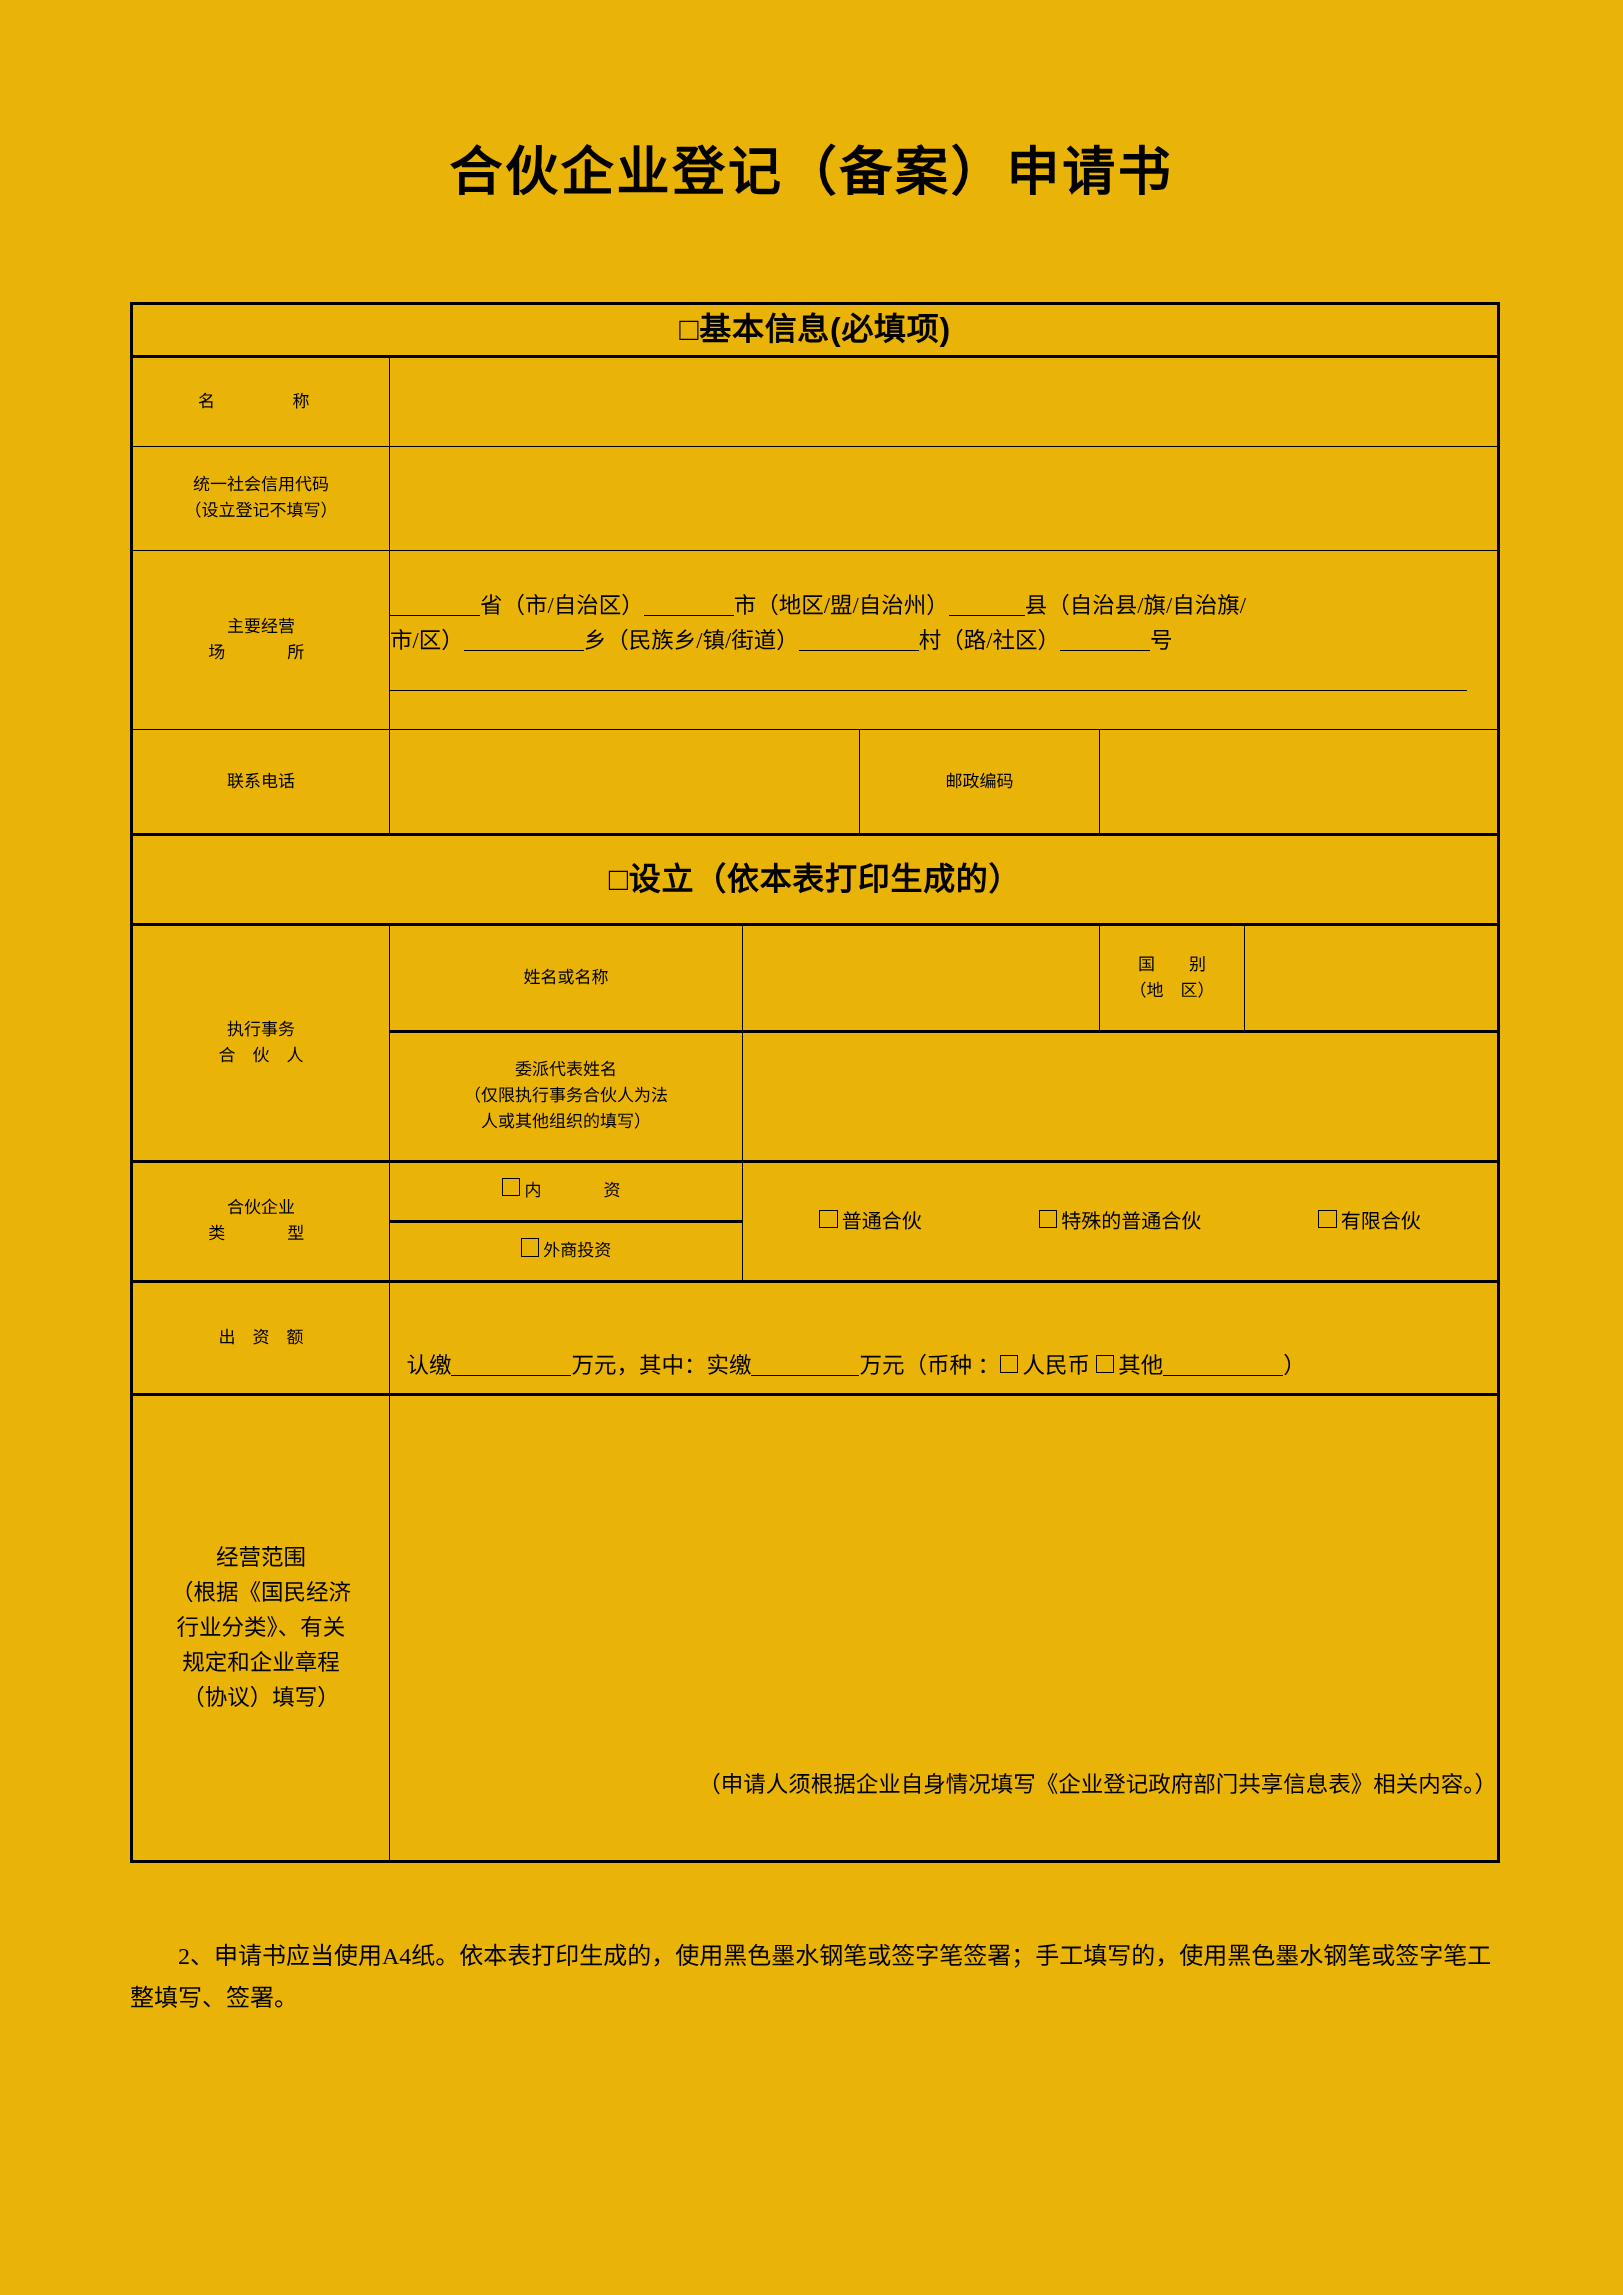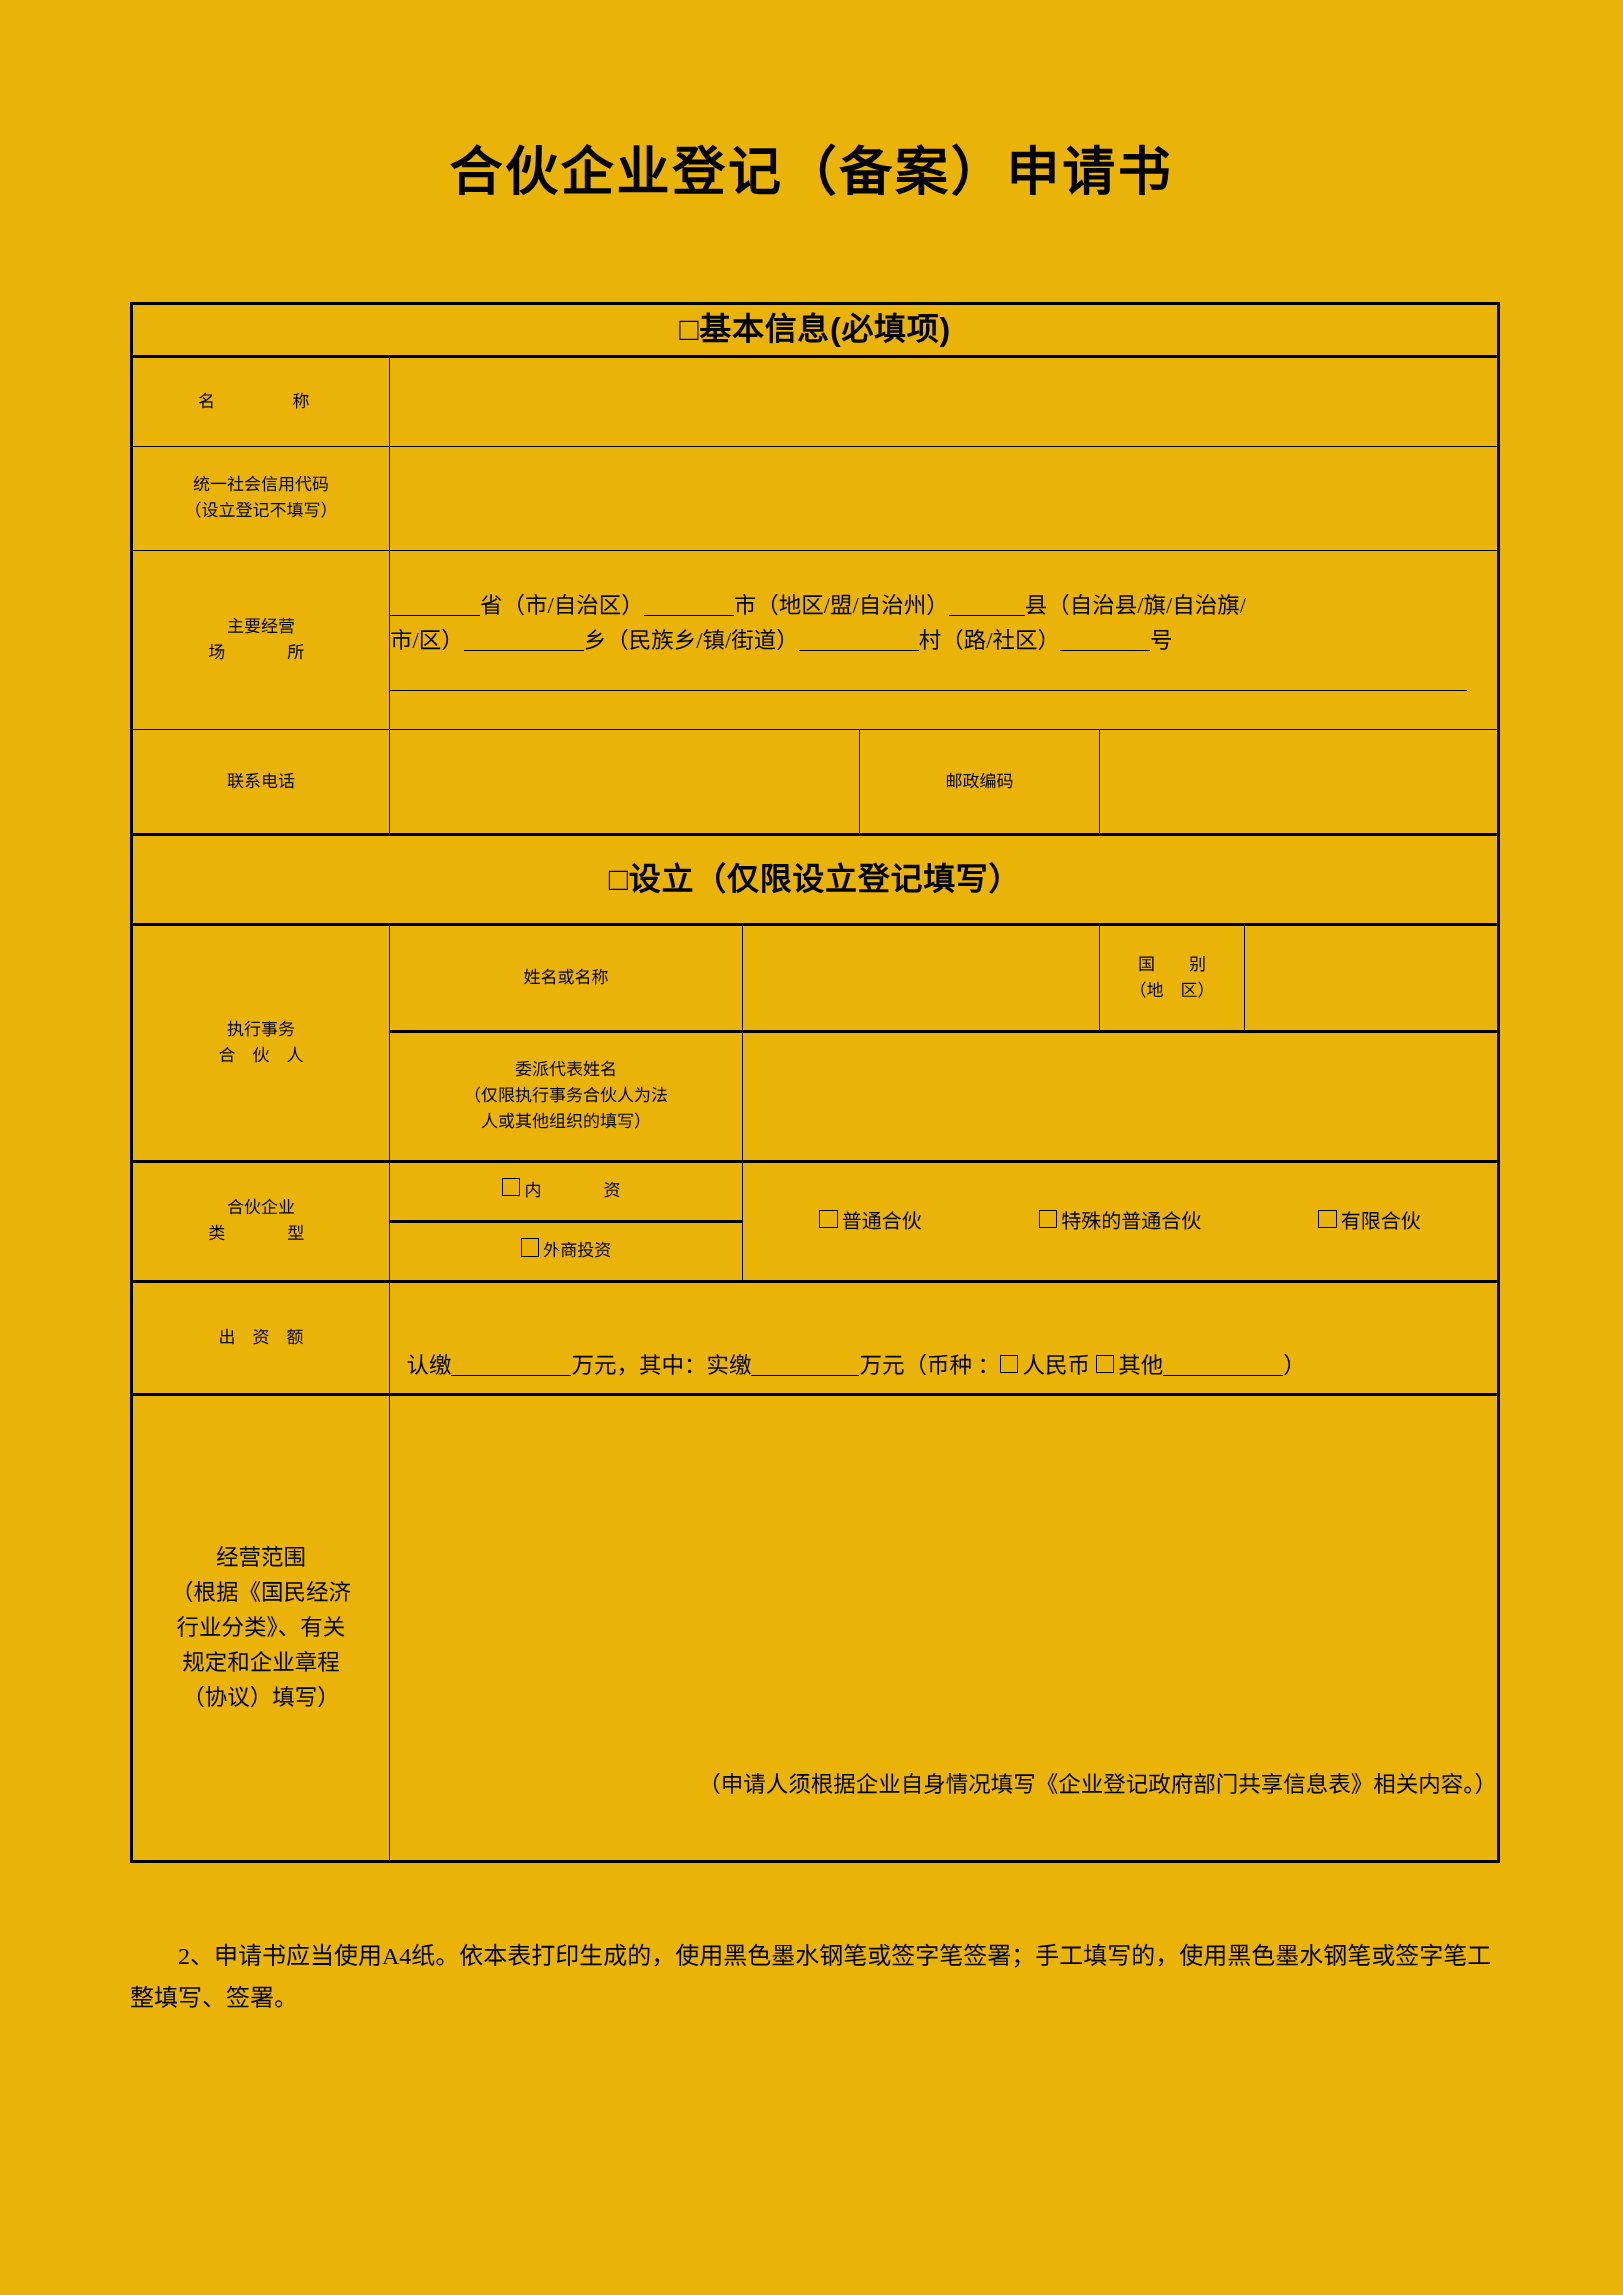--- a/index.html
+++ b/index.html
@@ -207,21 +207,21 @@
     </tr>
 
     <tr>
       <td class="lbl" style="height:95px;">联系电话</td>
       <td class="val" colspan="2"></td>
       <td class="lbl">邮政编码</td>
       <td class="val" colspan="2"></td>
     </tr>
 
     <tr>
-      <td colspan="6" class="sect-head" style="height:87px;">□设立（仅限设立登记填写）</td>
+      <td colspan="6" class="sect-head" style="height:87px;">□设立（依本表打印生成的）</td>
     </tr>
 
     <tr>
       <td class="lbl two-line" rowspan="2">
         <div>执行事务</div>
         <div>合　伙　人</div>
       </td>
       <td class="lbl" style="height:95px;">姓名或名称</td>
       <td class="val" colspan="2"></td>
       <td class="lbl two-line">

